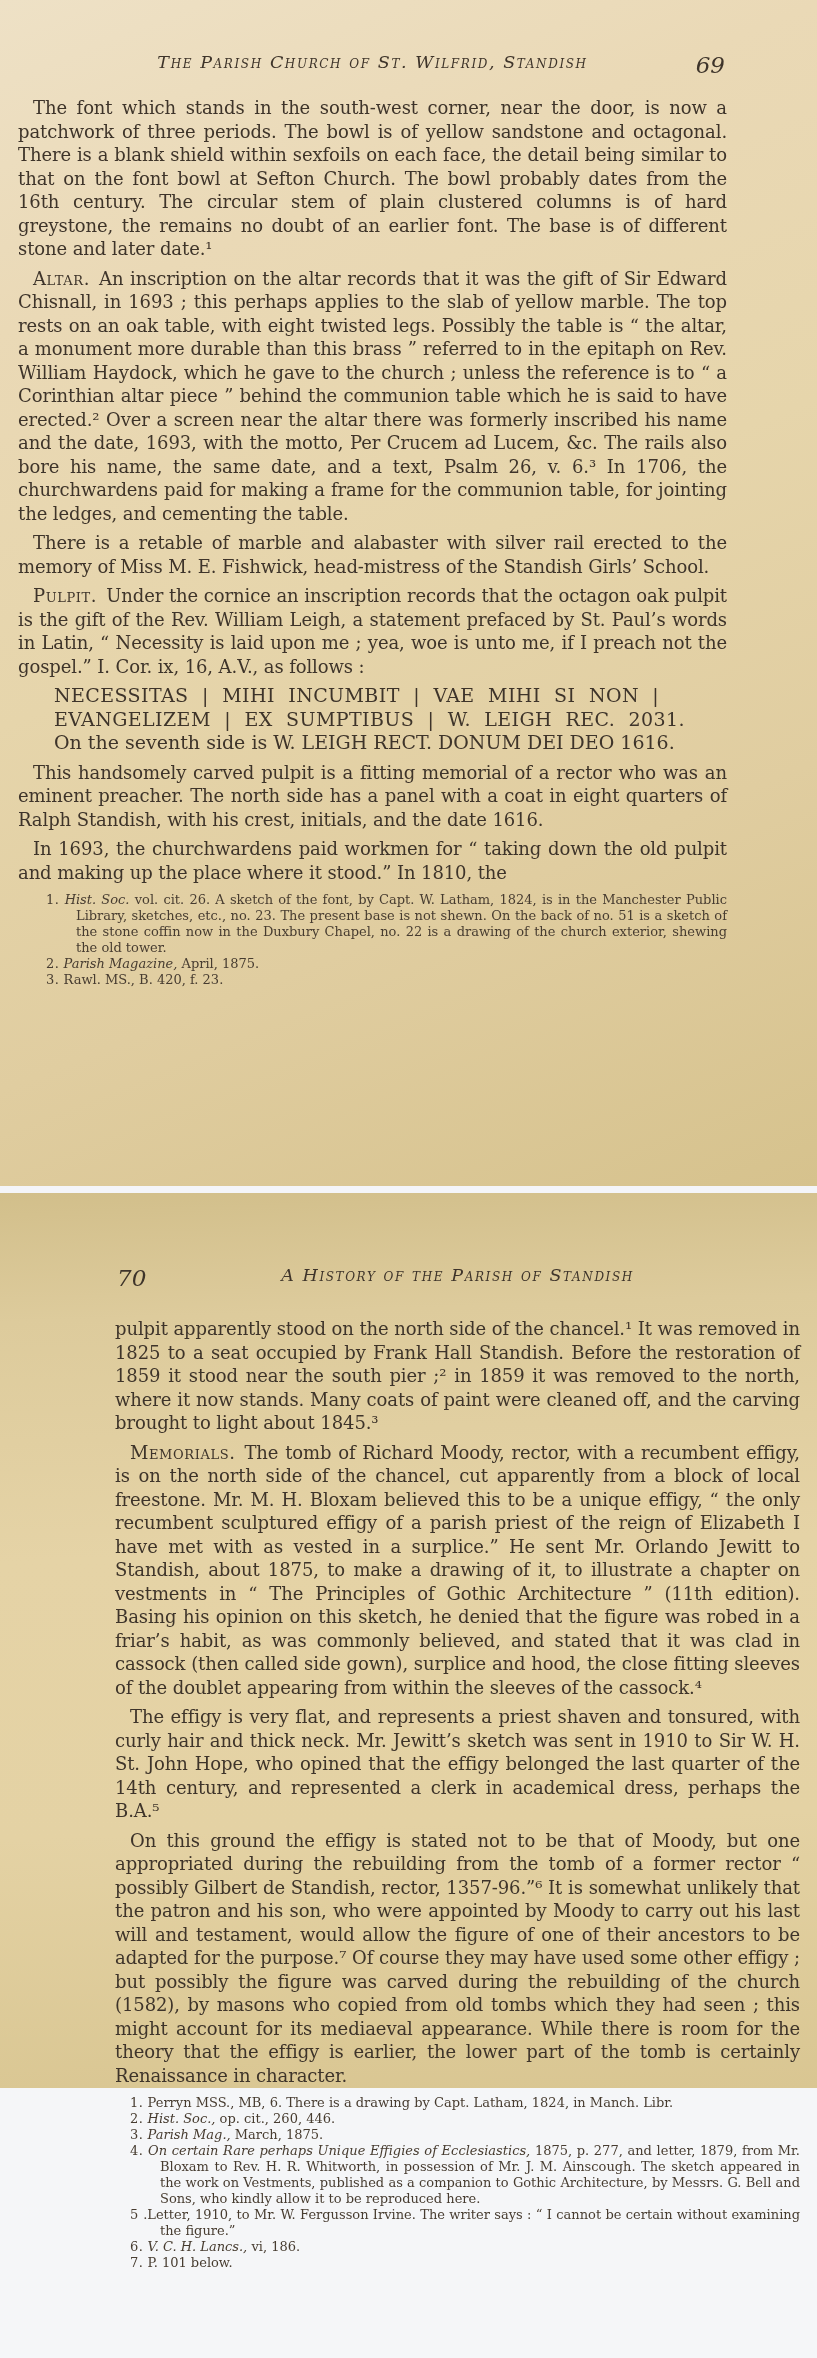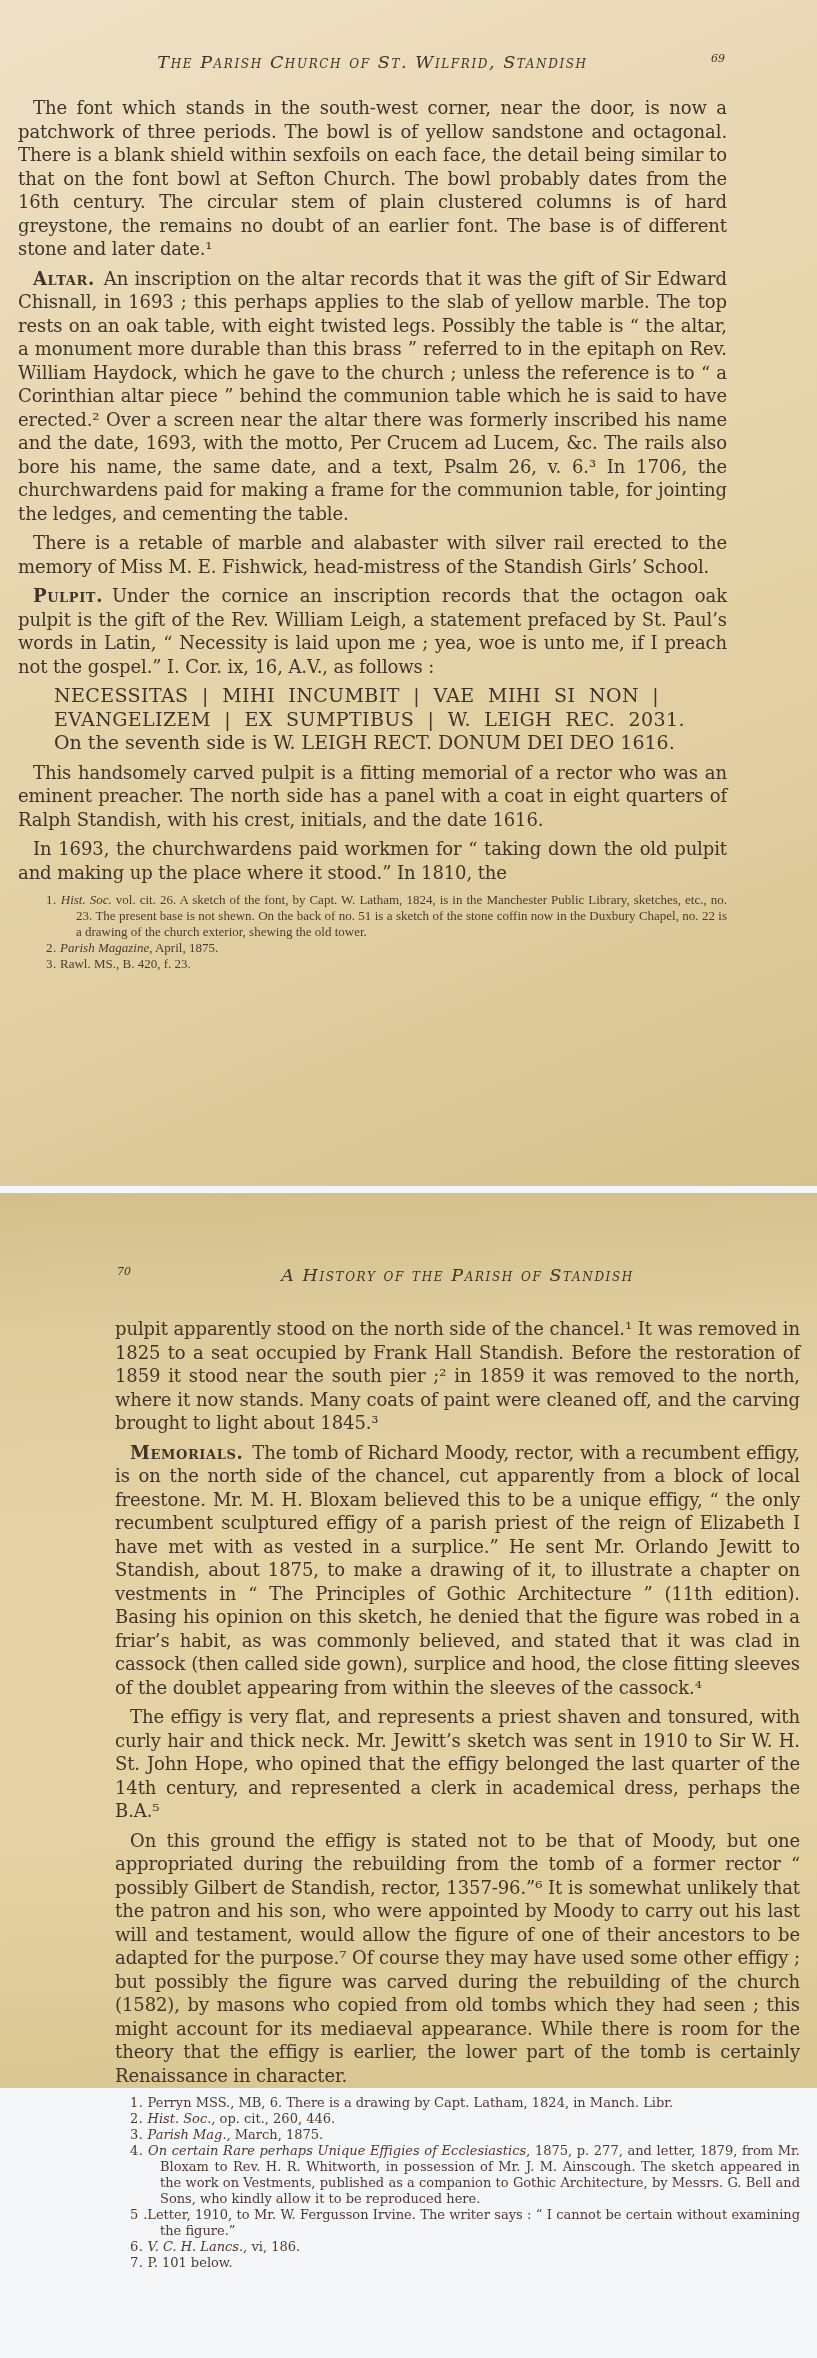--- a/index.html
+++ b/index.html
@@ -53,55 +53,54 @@
     letter-spacing: 1.6px;
     white-space: nowrap;
     font-style: italic;
   }
   .page-69 .pg-header { margin-bottom: 22px; text-align: center; }
   .page-70 .pg-header { margin-bottom: 30px; text-align: center; }
   .pg-num {
     position: absolute;
     top: 0;
     font-variant: normal;
-    font-size: 11px;
+    font-size: 23px;
     letter-spacing: 0;
   }
   .pg-num.right { right: 2px; }
   .pg-num.left  { left: 2px; }
 
   .body-text p {
     margin: 0 0 6px 0;
     font-size: 18px;
     line-height: 23.5px;
     text-align: justify;
     text-indent: 15px;
     letter-spacing: -0.1px;
   }
   .body-text p.noindent { text-indent: 0; }
   .lead {
     font-variant: small-caps;
     letter-spacing: 0.6px;
     margin-right: 9px;
-    font-weight: bold;
   }
   .inscription {
     margin: 0 0 6px 36px;
     font-size: 19px;
     line-height: 23.5px;
   }
   .inscription .caps-line { word-spacing: 7px; letter-spacing: 0.4px; }
 
   .footnotes {
     margin-top: 8px;
     font-size: 13px;
     line-height: 16px;
     color: #473c30;
   }
-  .page-69 .footnotes { margin-left: 28px; font-family: Liberation Serif, serif; }
+  .page-69 .footnotes { margin-left: 28px; }
   .page-70 .footnotes { margin-left: 15px; }
   .footnote {
     padding-left: 30px;
     text-indent: -30px;
     text-align: justify;
   }
   .fn-num { letter-spacing: 0.5px; }
 </style>
 </head>
 <body>

